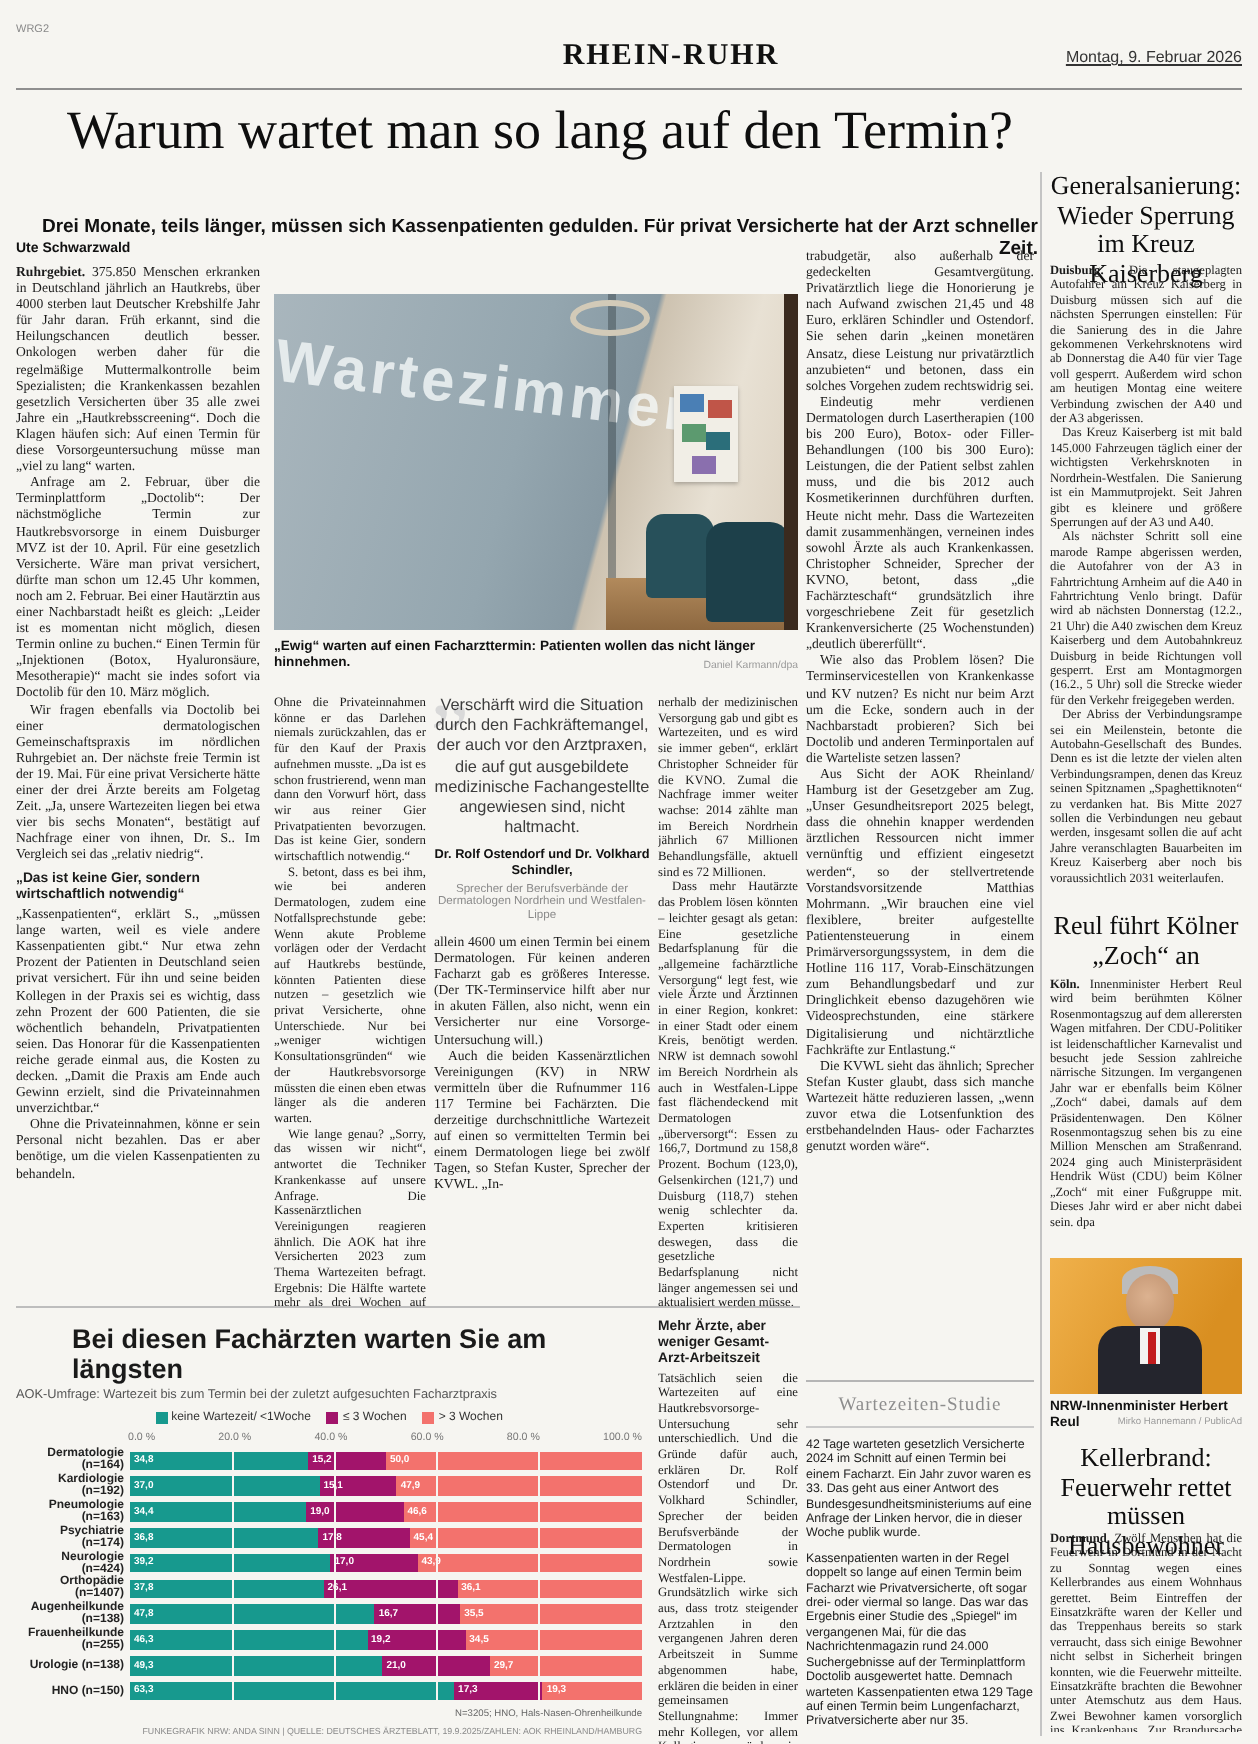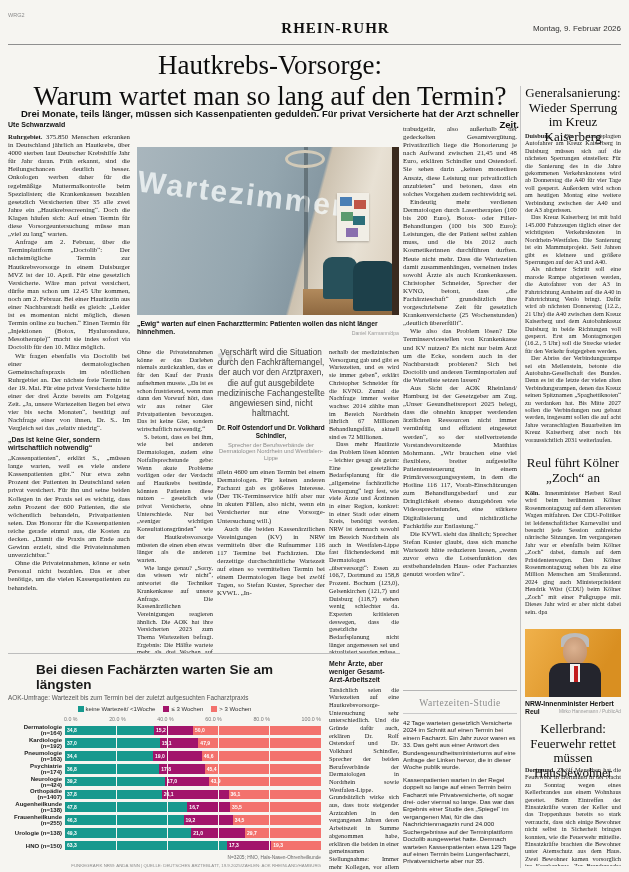--- a/index.html
+++ b/index.html
@@ -7,21 +7,21 @@
     width:629px;height:872px;position:relative;overflow:hidden;
     background:#f6f5f1;color:#1b1b1b;
     font-family:"Liberation Serif","DejaVu Serif",serif;
     -webkit-font-smoothing:antialiased;
   }
   .abs{position:absolute;}
   
   #plate{left:8px;top:12px;font:5.5px "Liberation Sans",sans-serif;color:#8a8a8a;}
   #section{left:0;top:20px;width:629px;text-align:center;
     font:bold 15px "Liberation Serif",serif;letter-spacing:1px;color:#111;margin-left:21px;}
-  #pagedate{right:8px;top:24px;font:8px "Liberation Sans",sans-serif;color:#333;}
+  #pagedate{right:8px;top:24px;font:8px "Liberation Sans",sans-serif;color:#333;text-decoration:underline;}
   #mastrule{left:8px;top:44px;width:613px;height:1px;background:#8f8f8f;}
   
   #headline{left:30px;top:50px;width:480px;text-align:center;
     font:27px/31px "Liberation Serif",serif;color:#0e0e0e;font-weight:500;}
   #deck{left:14px;top:108px;width:505px;text-align:right;
     font:bold 9.5px "Liberation Sans",sans-serif;color:#111;}
   #byline{left:8px;top:121px;font:bold 7px "Liberation Sans",sans-serif;color:#111;}
   
   .col{overflow:hidden;text-align:justify;font-size:6.8px;line-height:8.1px;}
   .col p{margin:0;}
@@ -111,21 +111,20 @@
 </style>
 </head>
 <body>
 
 <div class="abs" id="plate">WRG2</div>
 <div class="abs" id="section">RHEIN-RUHR</div>
 <div class="abs" id="pagedate">Montag, 9. Februar 2026</div>
 <div class="abs" id="mastrule"></div>
 
 <div class="abs" id="headline">
-  <div>Hautkrebs-Vorsorge:</div>
   <div>Warum wartet man so lang auf den Termin?</div>
 </div>
 <div class="abs" id="deck">Drei Monate, teils länger, müssen sich Kassenpatienten gedulden. Für privat Versicherte hat der Arzt schneller Zeit.</div>
 <div class="abs" id="byline">Ute Schwarzwald</div>
 
 <div class="abs col" id="col1">
   <p><span class="lead-in">Ruhrgebiet.</span> <span>375.850 Menschen erkranken in Deutschland jährlich an Hautkrebs, über 4000 sterben laut Deutscher Krebshilfe Jahr für Jahr daran. Früh erkannt, sind die Heilungschancen deutlich besser. Onkologen werben daher für die regelmäßige Muttermalkontrolle beim Spezialisten; die Krankenkassen bezahlen gesetzlich Versicherten über 35 alle zwei Jahre ein „Hautkrebsscreening“. Doch die Klagen häufen sich: Auf einen Termin für diese Vorsorgeuntersuchung müsse man „viel zu lang“ warten.</span></p>
   <p>Anfrage am 2. Februar, über die Terminplattform „Doctolib“: Der nächstmögliche Termin zur Hautkrebsvorsorge in einem Duisburger MVZ ist der 10. April. Für eine gesetzlich Versicherte. Wäre man privat versichert, dürfte man schon um 12.45 Uhr kommen, noch am 2. Februar. Bei einer Hautärztin aus einer Nachbarstadt heißt es gleich: „Leider ist es momentan nicht möglich, diesen Termin online zu buchen.“ Einen Termin für „Injektionen (Botox, Hyaluronsäure, Mesotherapie)“ macht sie indes sofort via Doctolib für den 10. März möglich.</p>
   <p>Wir fragen ebenfalls via Doctolib bei einer dermatologischen Gemeinschaftspraxis im nördlichen Ruhrgebiet an. Der nächste freie Termin ist der 19. Mai. Für eine privat Versicherte hätte einer der drei Ärzte bereits am Folgetag Zeit. „Ja, unsere Wartezeiten liegen bei etwa vier bis sechs Monaten“, bestätigt auf Nachfrage einer von ihnen, Dr. S.. Im Vergleich sei das „relativ niedrig“.</p>
   <div class="subhead">„Das ist keine Gier, sondern wirtschaftlich notwendig“</div>

